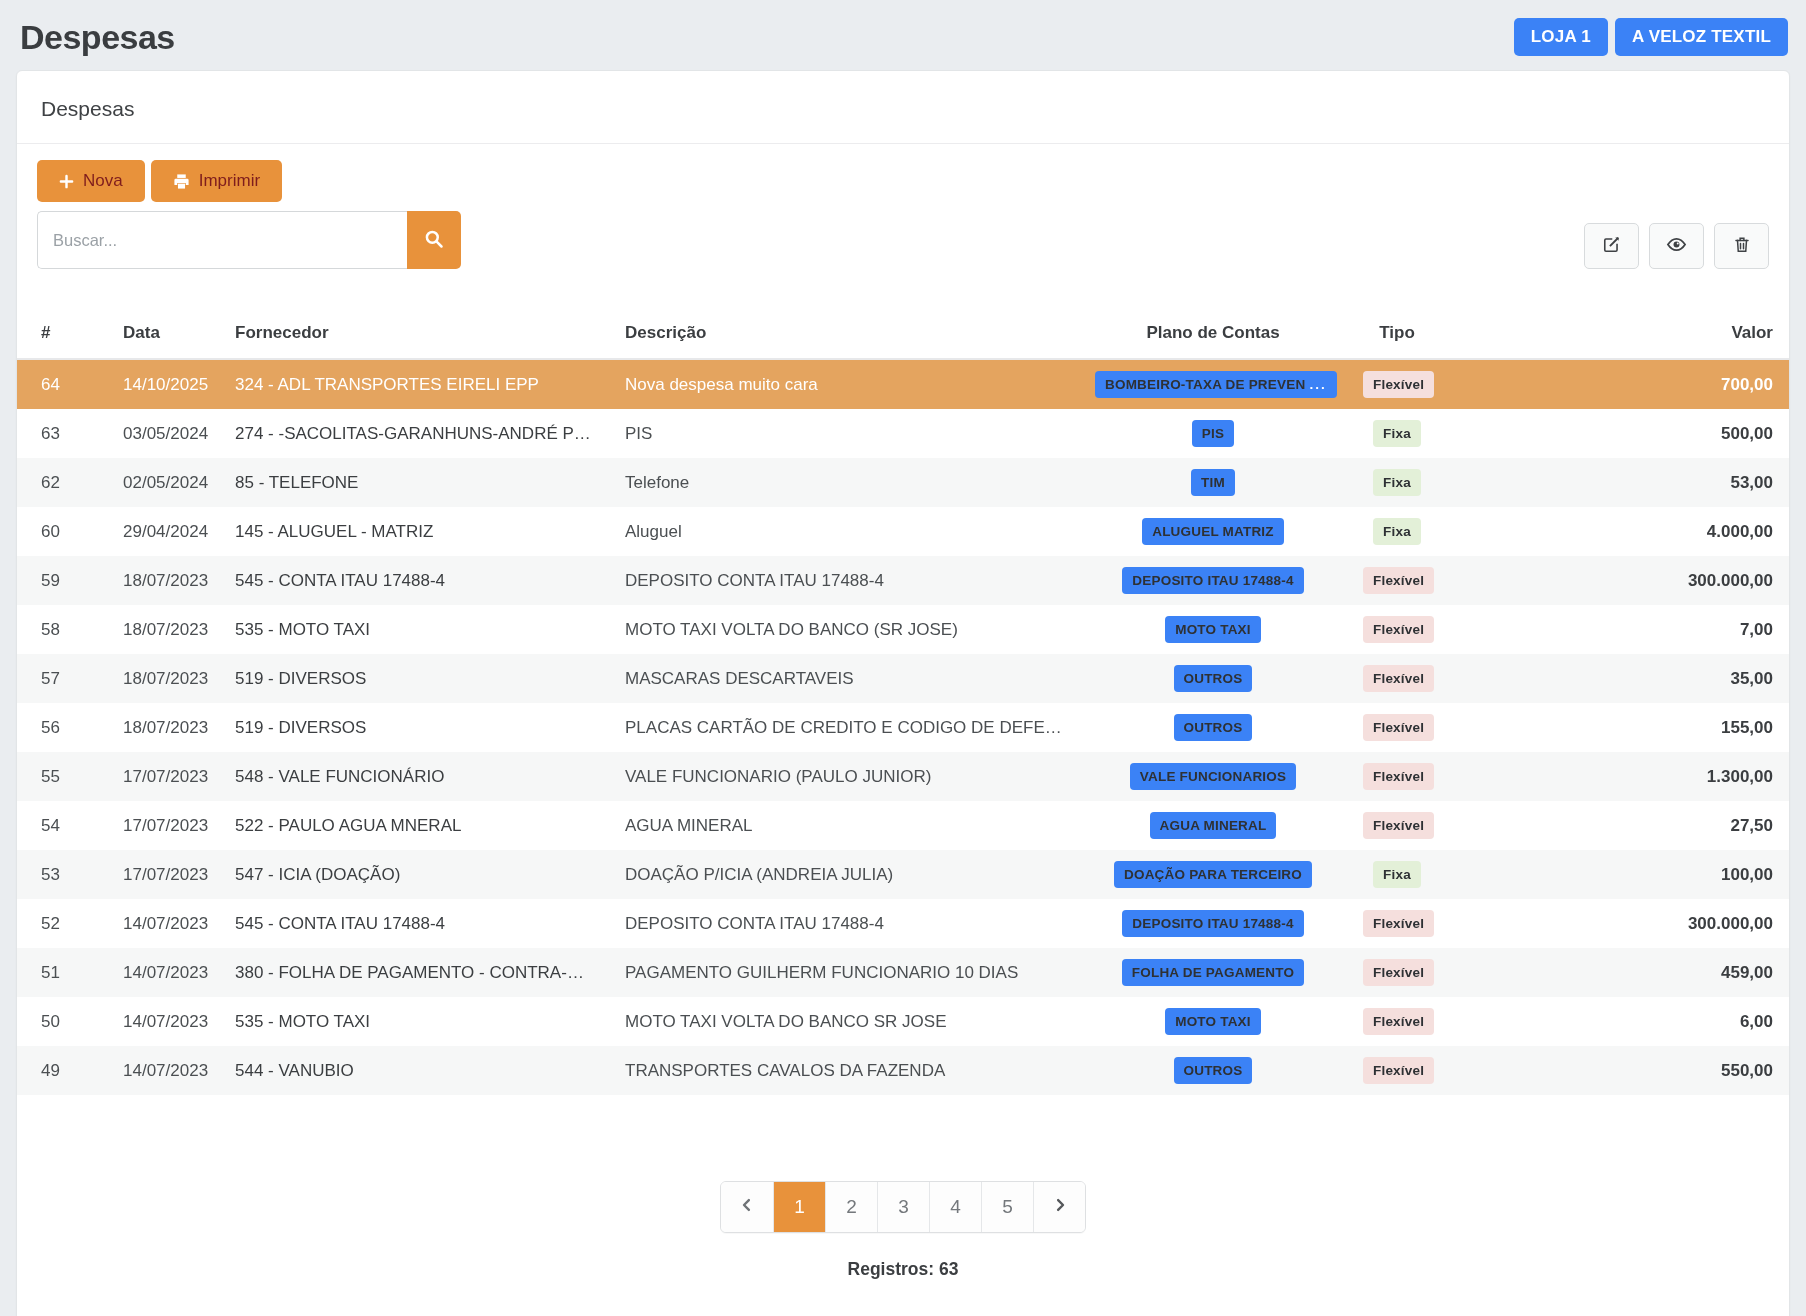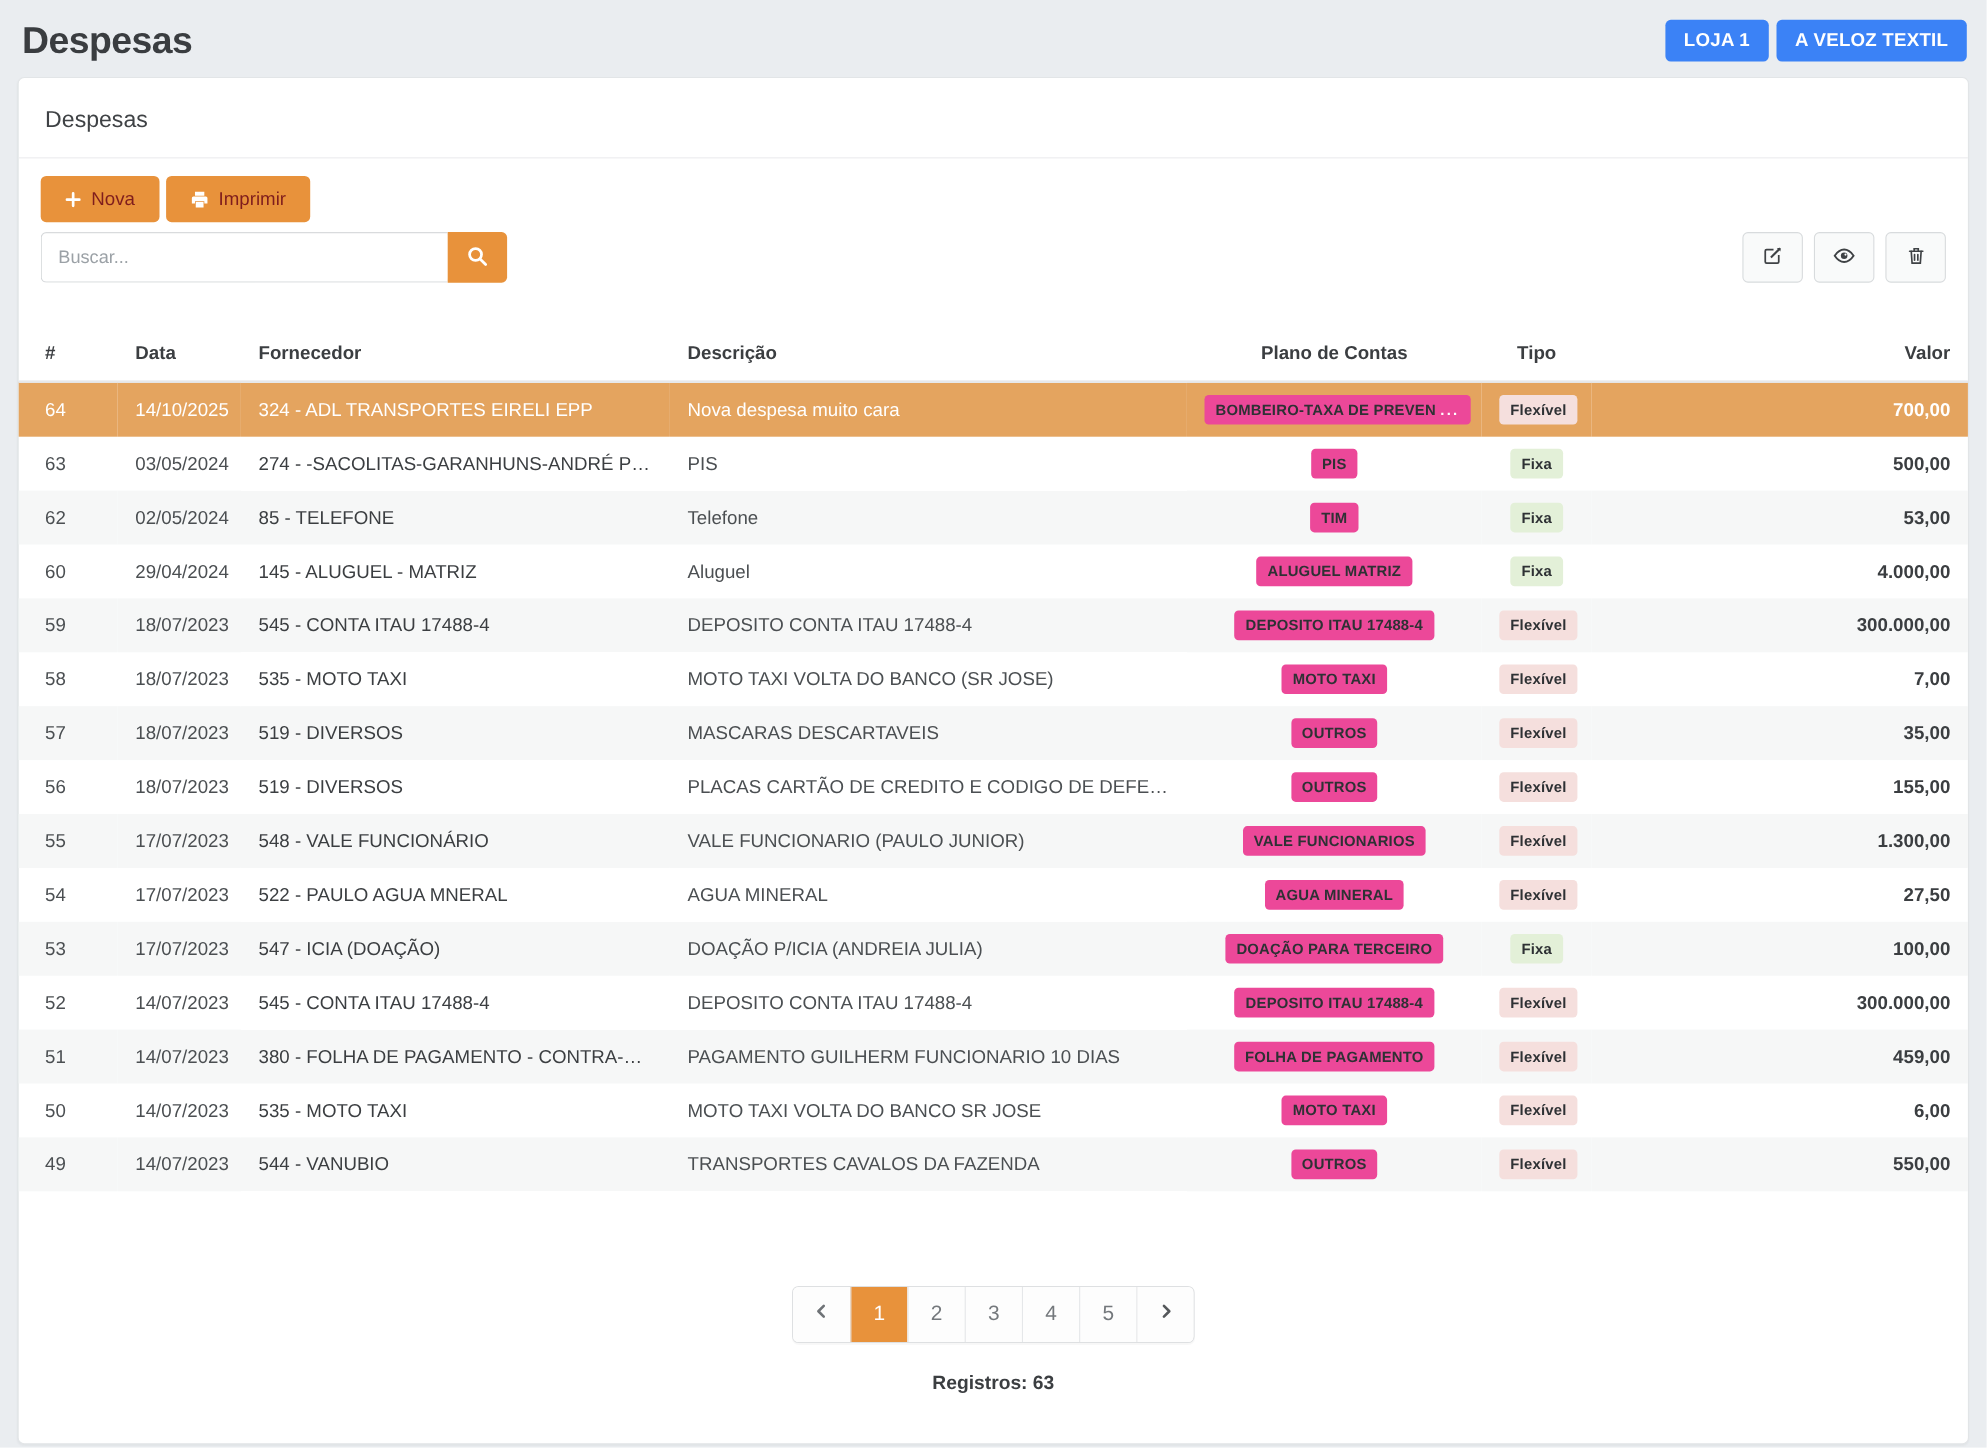--- a/index.html
+++ b/index.html
@@ -31,21 +31,21 @@
   }
   .card-body { padding: 16px 20px 0 20px; }
   .toolbar { display: flex; gap: 6px; }
   .btn-orange {
     background: #e8923b; color: #7f1d1d; font-size: 17px; border: none; cursor: pointer;
     padding: 11px 22px; border-radius: 5px; display: inline-flex; align-items: center; gap: 9px;
     font-family: "Liberation Sans", sans-serif;
   }
   .btn-orange svg { display: block; }
   .search-row { display: flex; justify-content: space-between; align-items: flex-end; margin-top: 9px; }
-  .search-group { display: flex; width: 424px; height: 46px; }
+  .search-group { display: flex; width: 424px; height: 58px; }
   .search-input {
     flex: 1; border: 1px solid #d5d8da; border-right: none; border-radius: 5px 0 0 5px;
     padding: 0 15px; font-size: 16.5px; color: #4b4f52; outline: none;
     font-family: "Liberation Sans", sans-serif;
   }
   .search-input::placeholder { color: #9ba1a6; }
   .search-btn {
     width: 54px; background: #e8923b; border: none; border-radius: 0 5px 5px 0;
     display: flex; align-items: center; justify-content: center; cursor: pointer;
   }
@@ -64,21 +64,21 @@
   th.right, td.right { text-align: right; }
   tbody td { padding: 11px 16px; vertical-align: middle; color: #4b4f52; }
   tbody tr { height: 48px; }
   tbody tr:nth-child(odd) { background: #f6f7f7; }
   td.c-forn { font-weight: 400; color: #3b3e41; white-space: nowrap; overflow: hidden; text-overflow: ellipsis; }
   td.c-desc { white-space: nowrap; overflow: hidden; text-overflow: ellipsis; }
   td.c-val { font-weight: 700; color: #3b3e41; }
   tr.selected { background: #e4a45f !important; }
   tr.selected td, tr.selected td.c-forn, tr.selected td.c-val { color: #fff; }
   .tag {
-    display: inline-block; background: #ec4899; color: #2e3134; font-weight: 700;
+    display: inline-block; background: #3b82f6; color: #2e3134; font-weight: 700;
     font-size: 13.5px; padding: 6px 10px; border-radius: 4px; white-space: nowrap;
     letter-spacing: 0.2px;
   }
   .tag-green { background: #e3f0d8; }
   .tag-pink  { background: #f5dfdd; }
   .tag .dots { color: #ffffff; font-weight: 700; letter-spacing: 2px; padding-left: 4px; }
   .pagination {
     margin: 86px auto 0 auto; width: fit-content; display: flex;
     border: 1px solid #dee0e2; border-radius: 6px; overflow: hidden; background: #fff;
     box-shadow: 0 1px 1px rgba(0,0,0,0.03);

